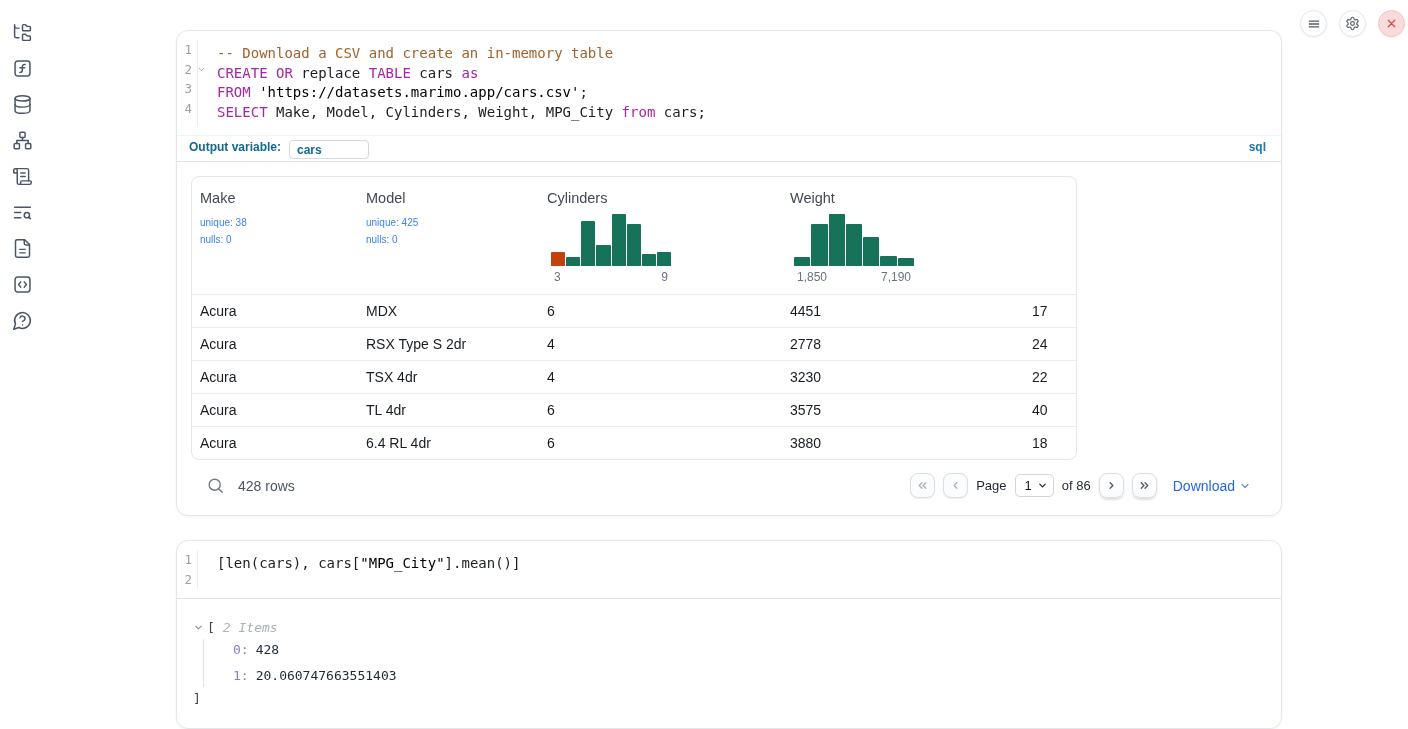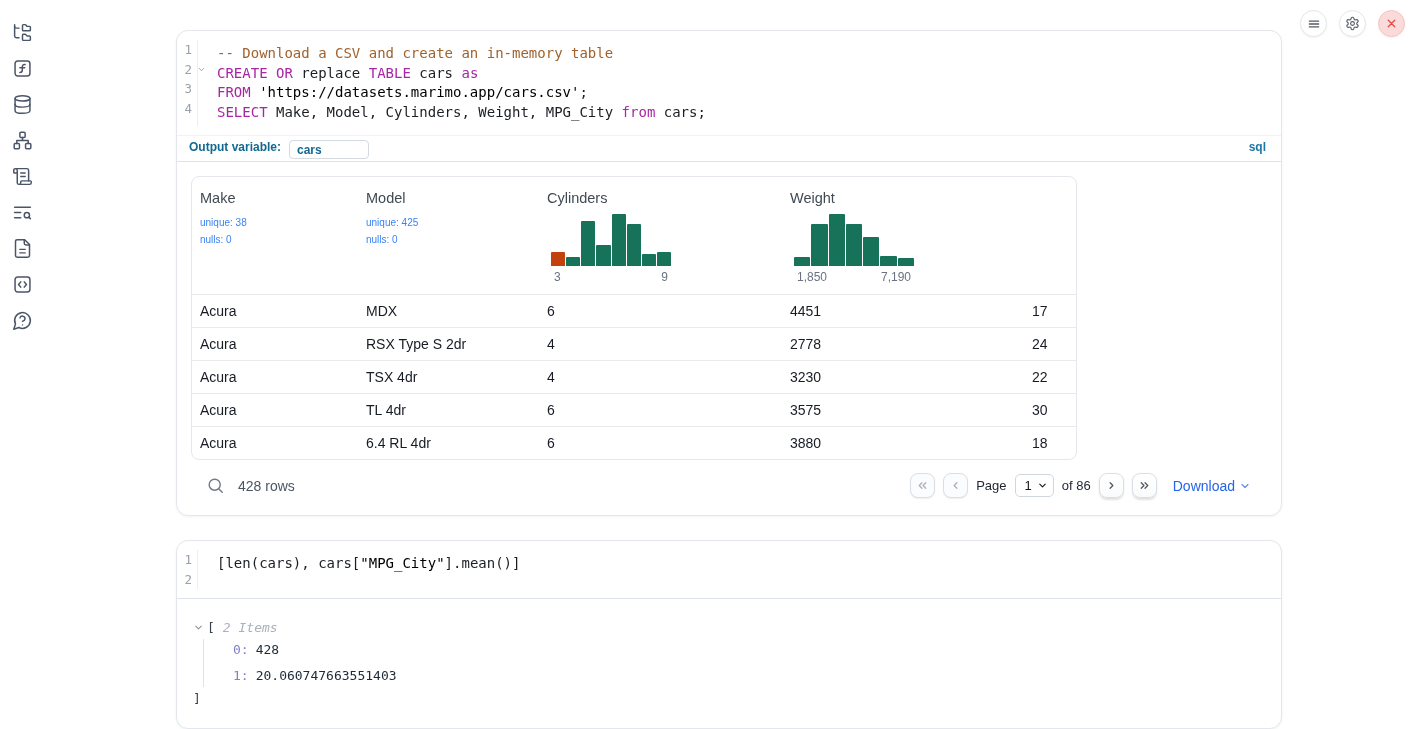--- a/index.html
+++ b/index.html
@@ -310,21 +310,21 @@
           <div class="td">TSX 4dr</div>
           <div class="td">4</div>
           <div class="td">3230</div>
           <div class="td">22</div>
         </div>
         <div class="trow">
           <div class="td">Acura</div>
           <div class="td">TL 4dr</div>
           <div class="td">6</div>
           <div class="td">3575</div>
-          <div class="td">30</div>
+          <div class="td">40</div>
         </div>
         <div class="trow">
           <div class="td">Acura</div>
           <div class="td">6.4 RL 4dr</div>
           <div class="td">6</div>
           <div class="td">3880</div>
           <div class="td">18</div>
         </div>
       </div>
 

